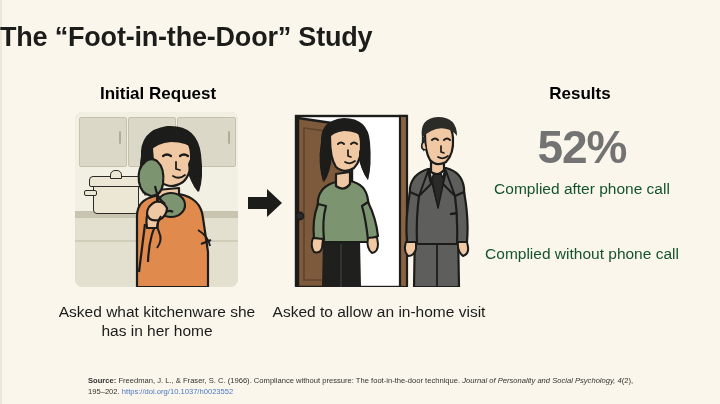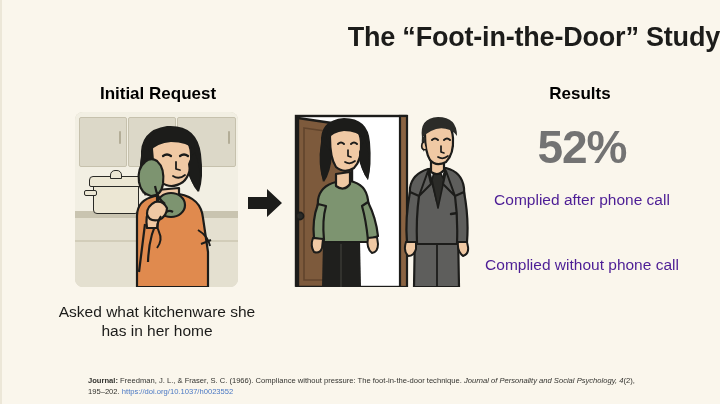--- a/index.html
+++ b/index.html
@@ -23,21 +23,21 @@
   }
   .page {
     position: absolute;
     inset: 0;
   }
   .title {
     position: absolute;
     top: 22px;
     left: 0;
     width: 720px;
-    text-align: right;
+    text-align: left;
     font-size: 27px;
     font-weight: bold;
     letter-spacing: -0.2px;
     color: #1c1c1a;
   }
   .col-head {
     position: absolute;
     font-size: 17px;
     font-weight: bold;
     color: #000000;
@@ -162,22 +162,22 @@
   .stat-num {
     font-size: 46px;
     font-weight: bold;
     line-height: 50px;
     letter-spacing: -1px;
     color: #737373;
   }
   .stat-label {
     font-size: 15.5px;
     line-height: 19px;
-    color: #4c1d95;
-    margin-top: 18px;
+    color: #14532d;
+    margin-top: 7px;
   }
 
   
   #source {
     position: absolute;
     left: 88px; top: 375px;
     width: 560px;
     font-size: 7.6px;
     line-height: 11px;
     color: #33332f;
@@ -340,25 +340,26 @@
 
       <path d="M144 28 Q147 25 150 28" stroke="#1c1c1a" stroke-width="2" fill="none" stroke-linecap="round"></path>
       <path d="M156 28 Q159 25 162 28" stroke="#1c1c1a" stroke-width="2" fill="none" stroke-linecap="round"></path>
 
       <path d="M153 34 L153 40 L156 41" stroke="#1c1c1a" stroke-width="1.7" fill="none" stroke-linecap="round" stroke-linejoin="round"></path>
       <path d="M150 45 Q155 48 160 44" stroke="#1c1c1a" stroke-width="1.7" fill="none" stroke-linecap="round"></path>
     </svg>
   </div>
 
   <div class="caption" id="cap-initial">Asked what kitchenware she has in her home</div>
+  <div class="caption" id="cap-follow">Asked to allow an in-home visit</div>
 
   <div class="stat-block" id="stat-1">
     <div class="stat-num">52%</div>
     <div class="stat-label">Complied after phone call</div>
   </div>
 
   <div class="stat-block" id="stat-2">
     <div class="stat-label">Complied without phone call</div>
   </div>
 
-  <div id="source"><span class="lbl">Journal:</span><span> Freedman, J. L., &amp; Fraser, S. C. (1966). Compliance without pressure: The foot-in-the-door technique. </span><span class="ital">Journal of Personality and Social Psychology,</span> <span class="ital">4</span><span>(2), 195–202. </span><span class="doi">https://doi.org/10.1037/h0023552</span></div>
+  <div id="source"><span class="lbl">Source:</span><span> Freedman, J. L., &amp; Fraser, S. C. (1966). Compliance without pressure: The foot-in-the-door technique. </span><span class="ital">Journal of Personality and Social Psychology,</span> <span class="ital">4</span><span>(2), 195–202. </span><span class="doi">https://doi.org/10.1037/h0023552</span></div>
 
 </div>
 
 </body></html>

